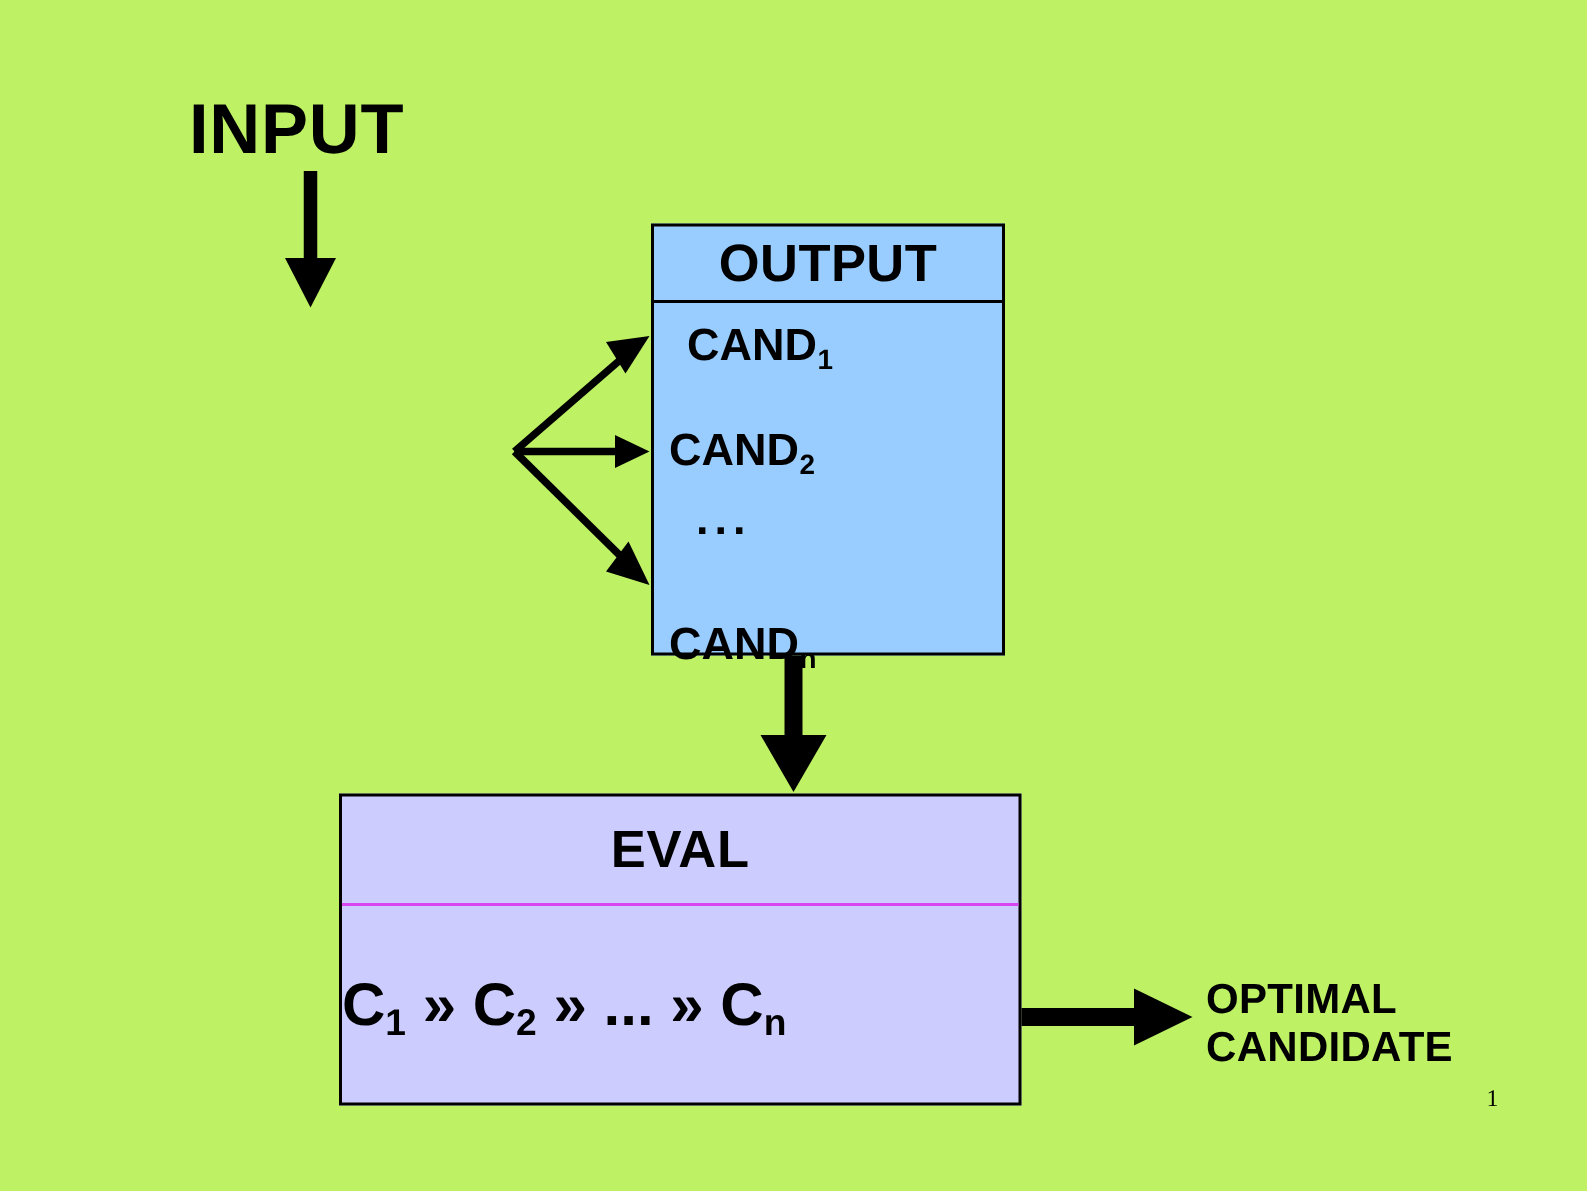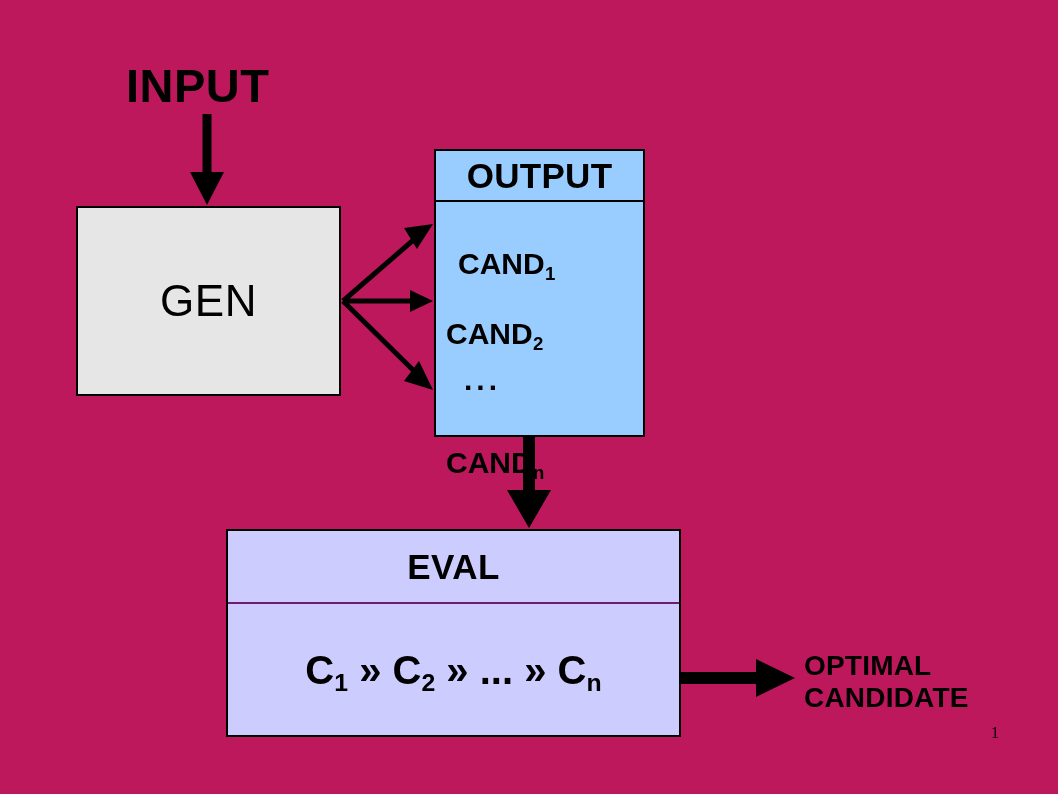--- a/index.html
+++ b/index.html
@@ -8,21 +8,21 @@
     background: #ffffff;
   }
   body {
     font-family: "Liberation Sans", sans-serif;
     -webkit-font-smoothing: antialiased;
   }
   #slide {
     position: relative;
     width: 1058px;
     height: 794px;
-    background: #be185d;
+    background: #bef264;
     overflow: hidden;
   }
 
   
   .abs { position: absolute; }
 
   
   #input-label {
     left: 126px;
     top: 62px;
@@ -51,28 +51,27 @@
     font-size: 44px;
     font-weight: normal;
     color: #000000;
     letter-spacing: 0.5px;
   }
 
   
   #output-box {
     left: 434px;
     top: 149px;
-    width: 211px;
+    width: 236px;
     height: 288px;
     background: #99cdff;
     border: 2px solid #000000;
     box-sizing: border-box;
     display: flex;
     flex-direction: column;
-    gap: 33px;
   }
   #output-header {
     height: 49px;
     border-bottom: 2px solid #000000;
     display: flex;
     align-items: center;
     justify-content: center;
     flex: 0 0 auto;
   }
   #output-header-label {
@@ -121,37 +120,36 @@
     width: 455px;
     height: 208px;
     background: #ccccff;
     border: 2px solid #000000;
     box-sizing: border-box;
     display: flex;
     flex-direction: column;
   }
   #eval-header {
     height: 71px;
-    border-bottom: 2px solid #701a75;
+    border-bottom: 2px solid #d946ef;
     display: flex;
     align-items: center;
     justify-content: center;
     flex: 0 0 auto;
   }
   #eval-header-label {
     font-size: 35px;
     font-weight: bold;
     color: #000000;
     letter-spacing: 0.5px;
   }
   #eval-body {
     flex: 1 1 auto;
     display: flex;
     align-items: center;
-    justify-content: center;
   }
   #eval-ranking {
     font-size: 40px;
     font-weight: bold;
     color: #000000;
     white-space: nowrap;
     line-height: 1;
   }
   #eval-ranking sub {
     font-size: 0.62em;
@@ -191,23 +189,20 @@
     pointer-events: none;
   }
 </style>
 </head>
 <body>
 
 <div id="slide">
 
   <div class="abs" id="input-label">INPUT</div>
 
-  <div class="abs" id="gen-box">
-    <span id="gen-label">GEN</span>
-  </div>
 
   <div class="abs" id="output-box">
     <div id="output-header">
       <span id="output-header-label">OUTPUT</span>
     </div>
     <div id="output-body">
       <div class="cand" id="cand-1"><span>CAND</span><sub>1</sub></div>
       <div class="cand" id="cand-2"><span>CAND</span><sub>2</sub></div>
       <div class="cand" id="cand-ellipsis">...</div>
       <div class="cand" id="cand-n"><span>CAND</span><sub>n</sub></div>

